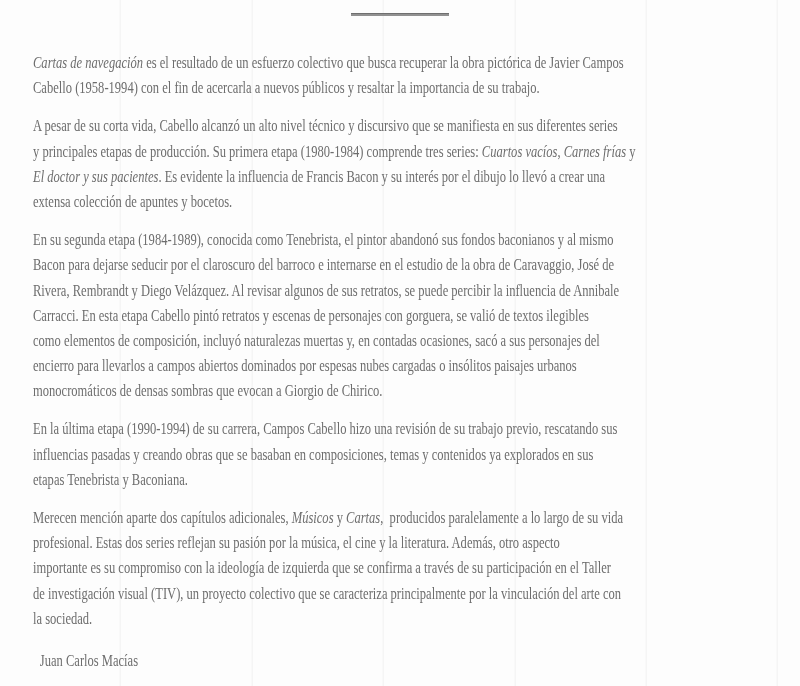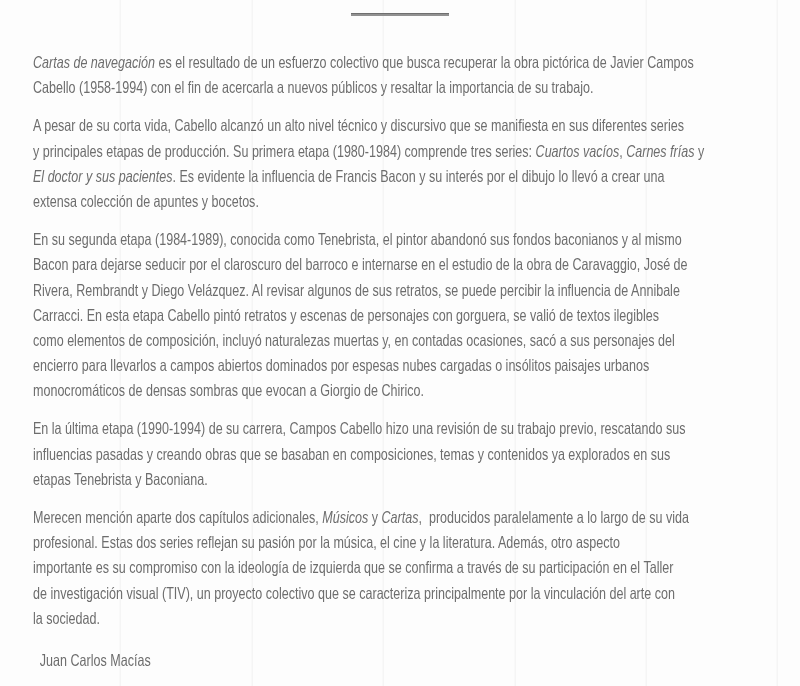--- a/index.html
+++ b/index.html
@@ -15,20 +15,21 @@
     background:var(--bg);
     font-family:"Liberation Sans","DejaVu Sans",sans-serif;
   }
   .page{
     position:relative;width:800px;height:686px;overflow:hidden;
     background-color:var(--bg);
     background-image:repeating-linear-gradient(90deg,
       transparent 0,transparent 130.4px,
       var(--grid) 130.4px,var(--grid) 131.4px);
     background-position:-10.3px 0;
+    font-family:Liberation Serif, serif;
   }
   .divider{
     display:block;width:98px;height:2px;
     margin:13px auto 0 auto;
     border:none;border-top:1px solid var(--divider-edge);
     background:var(--divider);
   }
   .article{
     position:absolute;left:33px;top:50px;width:980px;
     transform:scaleX(0.76);transform-origin:0 0;

